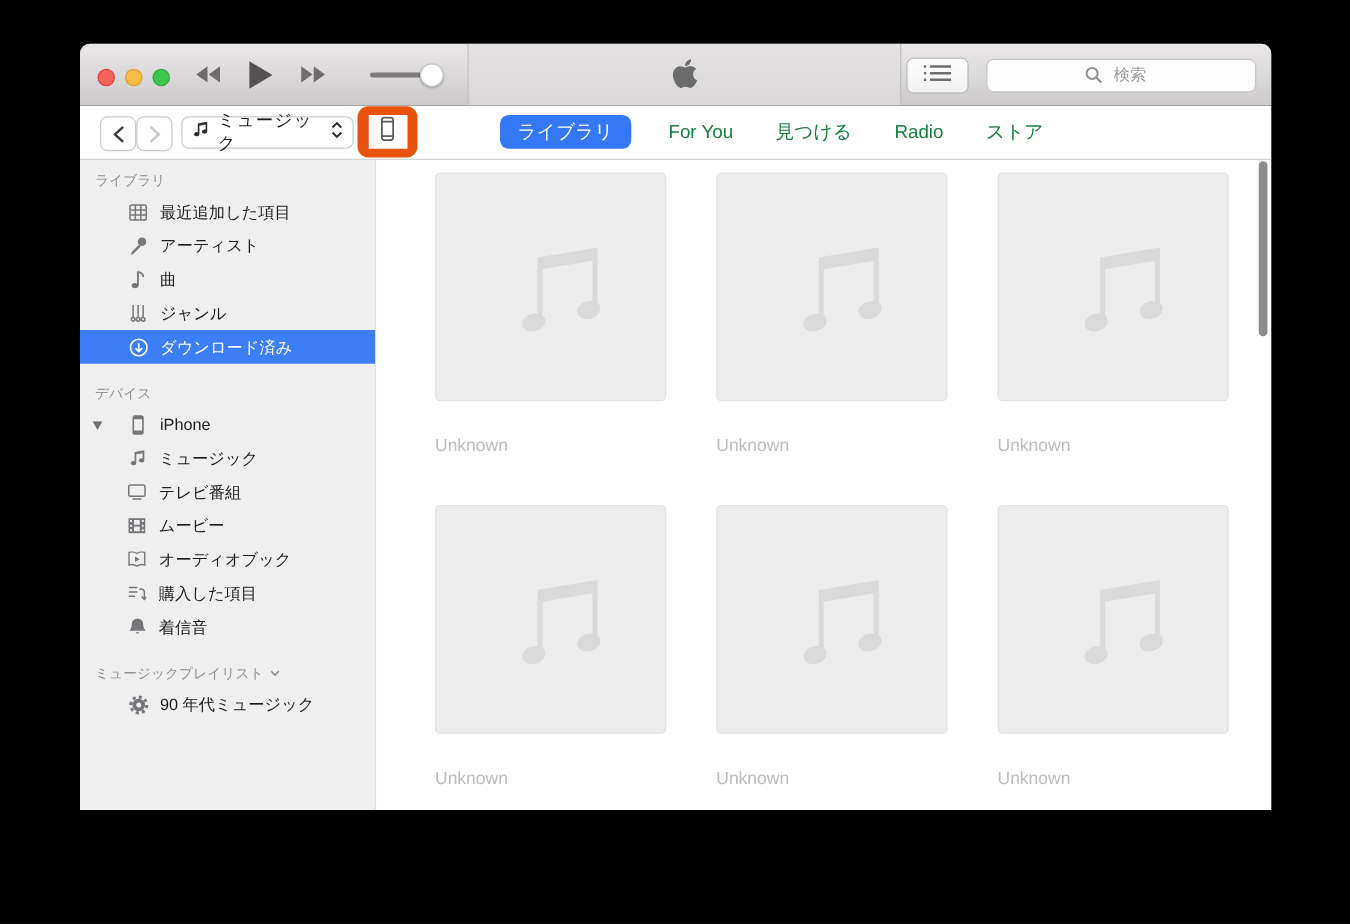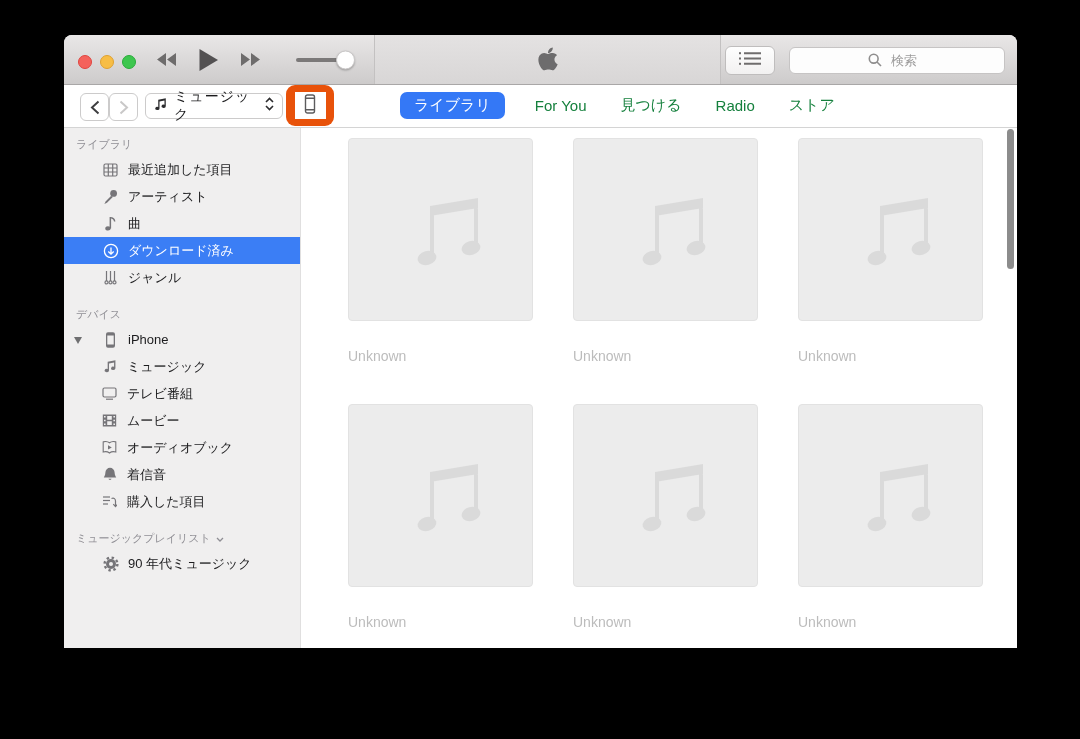--- a/index.html
+++ b/index.html
@@ -27,21 +27,21 @@
   .vol-track{position:relative;width:56px;height:4px;border-radius:2px;background:#7b7979;}
   .vol-knob{position:absolute;right:-3px;top:50%;transform:translateY(-50%);
             width:17px;height:17px;border-radius:50%;background:#fff;
             border:1px solid #c9c7c7;box-shadow:0 1px 2px rgba(0,0,0,.25);}
   .right-controls{position:absolute;right:12px;top:11px;display:flex;gap:14px;align-items:center;}
   .list-btn{width:48px;height:27px;border-radius:6px;border:1px solid #bfbdbd;
             background:linear-gradient(#fefefe,#f2f1f1);display:flex;align-items:center;justify-content:center;}
   .search-field{position:relative;width:216px;height:27px;}
   .search-field input{width:100%;height:100%;box-sizing:border-box;border:1px solid #c6c4c4;
             border-radius:6px;background:#fdfdfd;text-align:center;font-size:13px;color:#555;
-            font-family:Liberation Sans, sans-serif;outline:none;padding:0 8px 0 22px;}
+            font-family:Liberation Mono, monospace;outline:none;padding:0 8px 0 22px;}
   .search-field input::placeholder{color:#9b9a9a;}
   .search-icon{position:absolute;left:calc(50% - 29px);top:6px;pointer-events:none;}
 
   
   .navbar{position:relative;height:42px;background:#fff;border-bottom:1px solid #d4d4d4;}
   .navbtn{position:absolute;top:8px;width:27px;height:26px;border:1px solid #cccbcb;border-radius:6px;
           background:#fff;display:flex;align-items:center;justify-content:center;}
   .navbtn.back{left:16px;}
   .navbtn.fwd{left:45px;}
   .media-picker{position:absolute;left:81px;top:8px;width:138px;height:26px;border:1px solid #cccbcb;
@@ -224,44 +224,44 @@
           <span class="ic">
             <svg width="11" height="15" viewBox="0 0 11 15" fill="currentColor">
                 <ellipse cx="3" cy="12.4" rx="2.7" ry="2.1"></ellipse>
                 <rect x="4.6" y="1" width="1.5" height="11.4"></rect>
                 <path d="M6.1 1 C8.8 1.6 10.2 3 10.4 5.6 L9 5.6 C8.8 3.8 7.8 2.8 6.1 2.4 Z"></path>
               </svg>
           </span>
           <span>曲</span>
         </div>
 
-        <div class="sb-row selected">
-          <span class="ic">
-            <svg width="16" height="16" viewBox="0 0 16 16" fill="none" stroke="currentColor" stroke-width="1.3">
-                <circle cx="8" cy="8" r="6.6"></circle>
-                <path d="M8 4.5 V11 M5.3 8.5 L8 11.2 L10.7 8.5"></path>
-              </svg>
-          </span>
-          <span>ダウンロード済み</span>
-        </div>
-
         <div class="sb-row">
           <span class="ic">
             <svg width="15" height="15" viewBox="0 0 15 15" fill="none" stroke="currentColor" stroke-width="1.2">
                 <line x1="3.5" y1="1" x2="3.5" y2="11"></line>
                 <line x1="7.5" y1="1" x2="7.5" y2="11"></line>
                 <line x1="11.5" y1="1" x2="11.5" y2="11"></line>
                 <circle cx="3.5" cy="12.4" r="1.5"></circle>
                 <circle cx="7.5" cy="12.4" r="1.5"></circle>
                 <circle cx="11.5" cy="12.4" r="1.5"></circle>
               </svg>
           </span>
           <span>ジャンル</span>
         </div>
 
+        <div class="sb-row selected">
+          <span class="ic">
+            <svg width="16" height="16" viewBox="0 0 16 16" fill="none" stroke="currentColor" stroke-width="1.3">
+                <circle cx="8" cy="8" r="6.6"></circle>
+                <path d="M8 4.5 V11 M5.3 8.5 L8 11.2 L10.7 8.5"></path>
+              </svg>
+          </span>
+          <span>ダウンロード済み</span>
+        </div>
+
         <div class="sb-gap"></div>
         <div class="sb-header">デバイス</div>
 
         <div class="sb-row device-parent">
           <span class="disc">
             <svg width="8" height="7" viewBox="0 0 8 7" fill="#6f6f71">
                 <path d="M0 0 L8 0 L4 7 Z"></path>
               </svg>
           </span>
           <span class="ic">
@@ -302,45 +302,45 @@
 
 
         <div class="sb-row child">
           <span class="ic">
             <svg width="15" height="13" viewBox="0 0 15 13" fill="none" stroke="currentColor" stroke-width="1.1">
                 <path d="M7.5 1.8 C5.8.6 3.3.3 1.2.9 V11 C3.3 10.4 5.8 10.7 7.5 12 C9.2 10.7 11.7 10.4 13.8 11 V.9 C11.7.3 9.2.6 7.5 1.8 Z"></path>
                 <path d="M6 4.2 L9.8 6.4 L6 8.6 Z" fill="currentColor" stroke="none"></path>
               </svg>
           </span>
           <span>オーディオブック</span>
-        </div>
-
-        <div class="sb-row child">
-          <span class="ic">
-            <svg width="14" height="15" viewBox="0 0 14 15" fill="currentColor">
-                <path d="M7 .8 a4.6 4.6 0 0 1 4.6 4.6 c0 3.2 1.6 4.2 1.6 5.2 H.8 c0-1 1.6-2 1.6-5.2 A4.6 4.6 0 0 1 7 .8 Z"></path>
-                <path d="M5.4 11.8 a1.7 1.7 0 0 0 3.2 0 Z"></path>
-              </svg>
-          </span>
-          <span>着信音</span>
         </div>
 
         <div class="sb-row child">
           <span class="ic">
             <svg width="15" height="14" viewBox="0 0 15 14" fill="none" stroke="currentColor" stroke-width="1.2">
                 <line x1="1" y1="2" x2="8" y2="2"></line>
                 <line x1="1" y1="5.5" x2="8" y2="5.5"></line>
                 <line x1="1" y1="9" x2="6" y2="9"></line>
                 <path d="M9.5 3.5 C12 2.5 13.5 4 13.5 6 V11"></path>
                 <path d="M11.3 9.2 L13.5 11.6 L15.7 9.2" stroke-width="1.2"></path>
               </svg>
           </span>
           <span>購入した項目</span>
         </div>
 
+        <div class="sb-row child">
+          <span class="ic">
+            <svg width="14" height="15" viewBox="0 0 14 15" fill="currentColor">
+                <path d="M7 .8 a4.6 4.6 0 0 1 4.6 4.6 c0 3.2 1.6 4.2 1.6 5.2 H.8 c0-1 1.6-2 1.6-5.2 A4.6 4.6 0 0 1 7 .8 Z"></path>
+                <path d="M5.4 11.8 a1.7 1.7 0 0 0 3.2 0 Z"></path>
+              </svg>
+          </span>
+          <span>着信音</span>
+        </div>
+
         <div class="sb-gap"></div>
         <div class="sb-header">
           <span>ミュージックプレイリスト</span>
           <span>
             <svg width="8" height="5" viewBox="0 0 8 5" fill="none" stroke="#8f8e94" stroke-width="1.3">
                 <path d="M1 1 L4 4 L7 1"></path>
               </svg>
           </span>
         </div>
 

